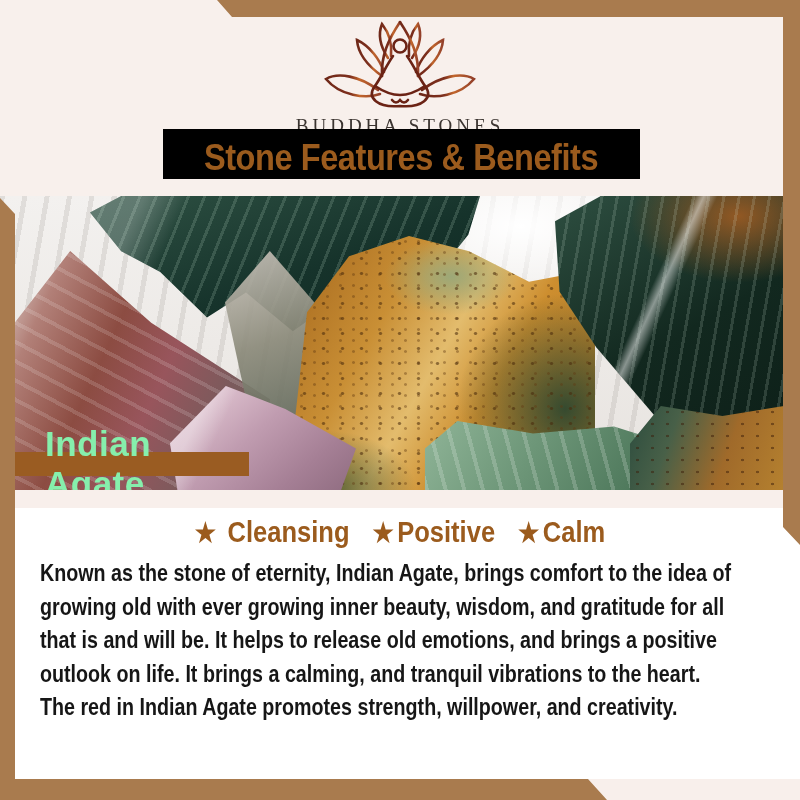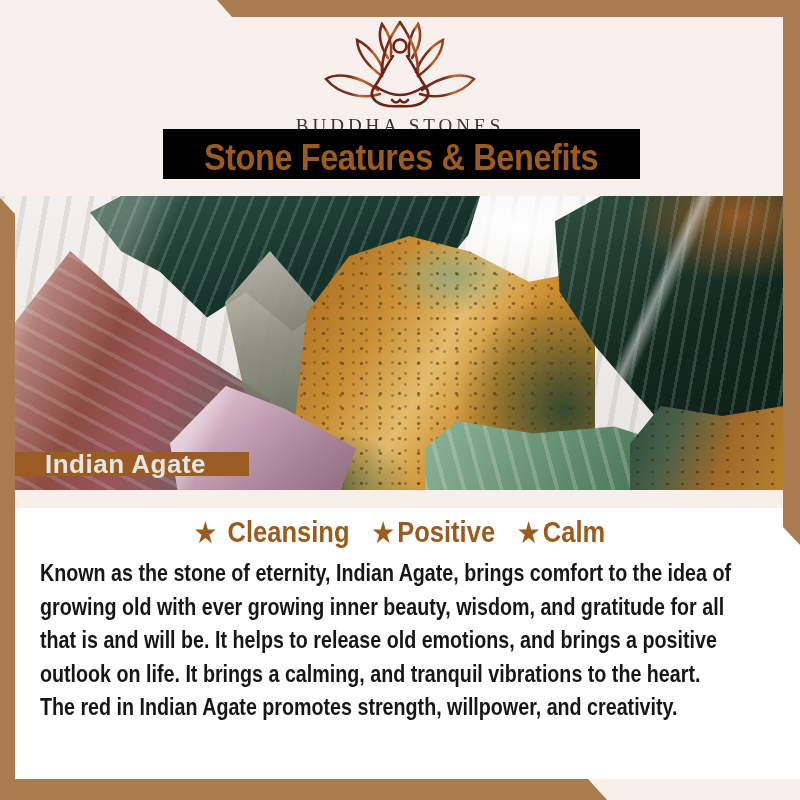--- a/index.html
+++ b/index.html
@@ -66,21 +66,21 @@
        repeating-linear-gradient(75deg, rgba(255,255,255,.18) 0 4px, rgba(0,0,0,0) 4px 18px),
        linear-gradient(120deg,#8fb497 0%,#6d9678 40%,#527c5f 75%,#3f6a4e 100%);}
   .s-rust-br{left:630px;top:210px;width:154px;height:84px;
      clip-path:polygon(20% 0,60% 12%,100% 0,100% 100%,0 100%,0 45%);
      background-image:
        radial-gradient(rgba(60,30,10,.5) 1.2px, rgba(0,0,0,0) 2px),
        linear-gradient(110deg,#2c4c3e 0%,#486048 28%,#a06a2a 62%,#b5812f 100%);
      background-size:15px 12px,auto;}
 
   .stone-label{position:absolute;left:15px;top:256px;width:234px;height:24px;background:#9a5c22;
-     color:#e5e5e5;font-size:26px;font-weight:bold;display:flex;align-items:center;
+     color:#86efac;font-size:35px;font-weight:bold;display:flex;align-items:center;
      padding-left:30px;box-sizing:border-box;letter-spacing:.5px;}
 
   
   .band-under-photo{position:absolute;left:0;top:490px;width:800px;height:18px;background:#f8efeb;}
   .band-bottom{position:absolute;left:0;top:779px;width:800px;height:21px;background:#f8efeb;}
 
   
   .benefits{position:absolute;left:0;top:516px;width:800px;display:flex;justify-content:center;
      gap:26px;font-size:29px;font-weight:bold;color:#9b5b1d;transform:scaleX(.88);}
   .benefit{display:flex;align-items:center;white-space:nowrap;}

